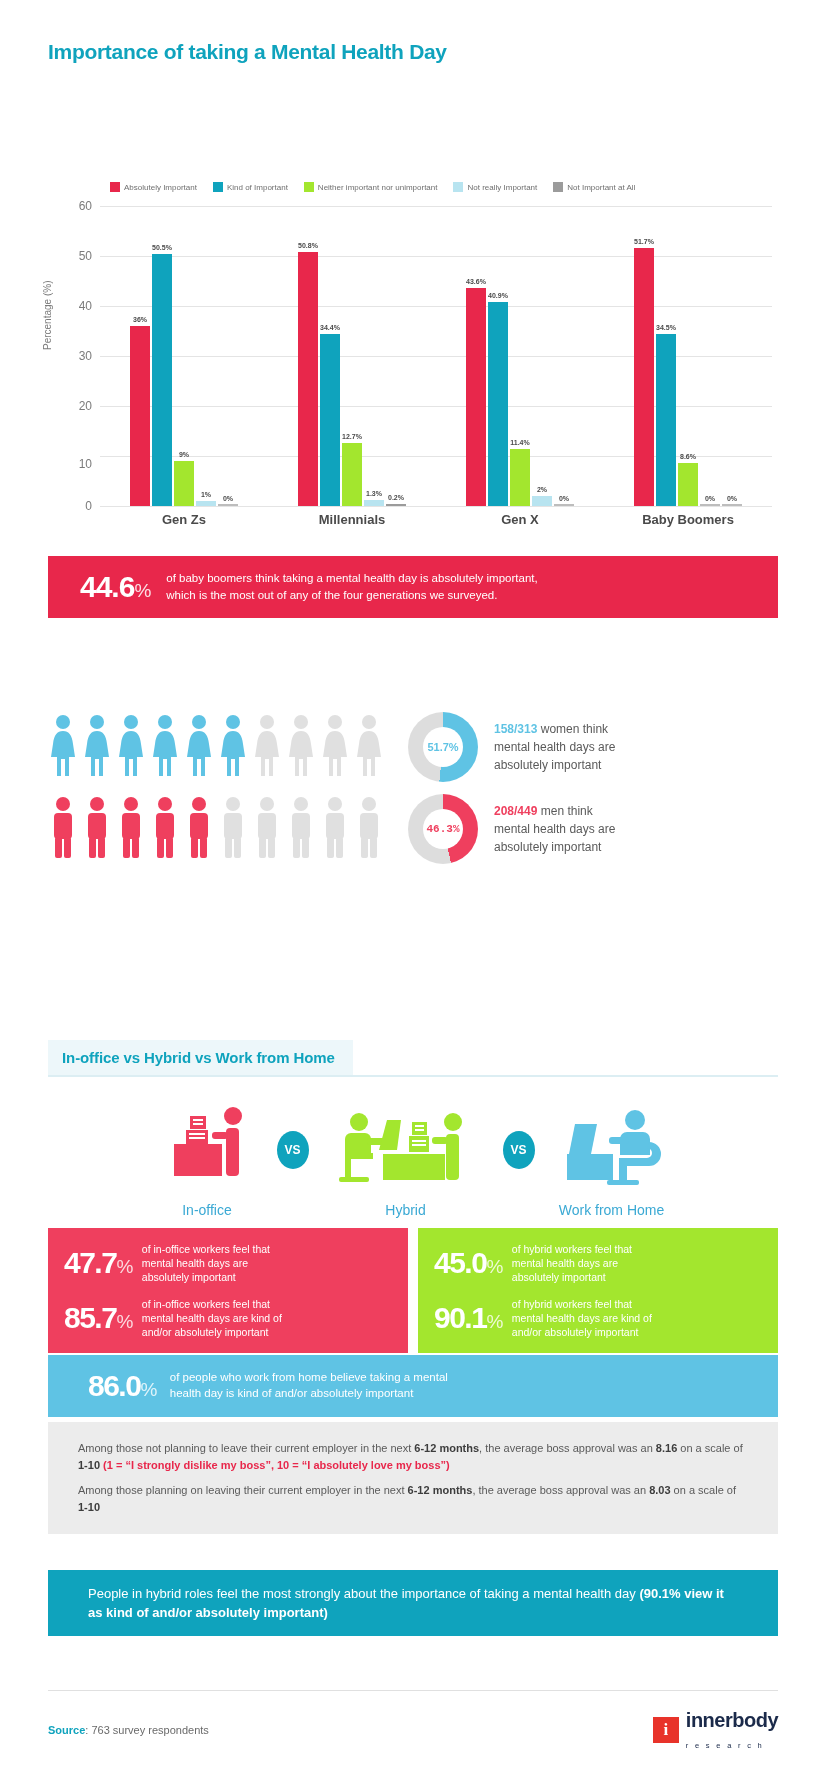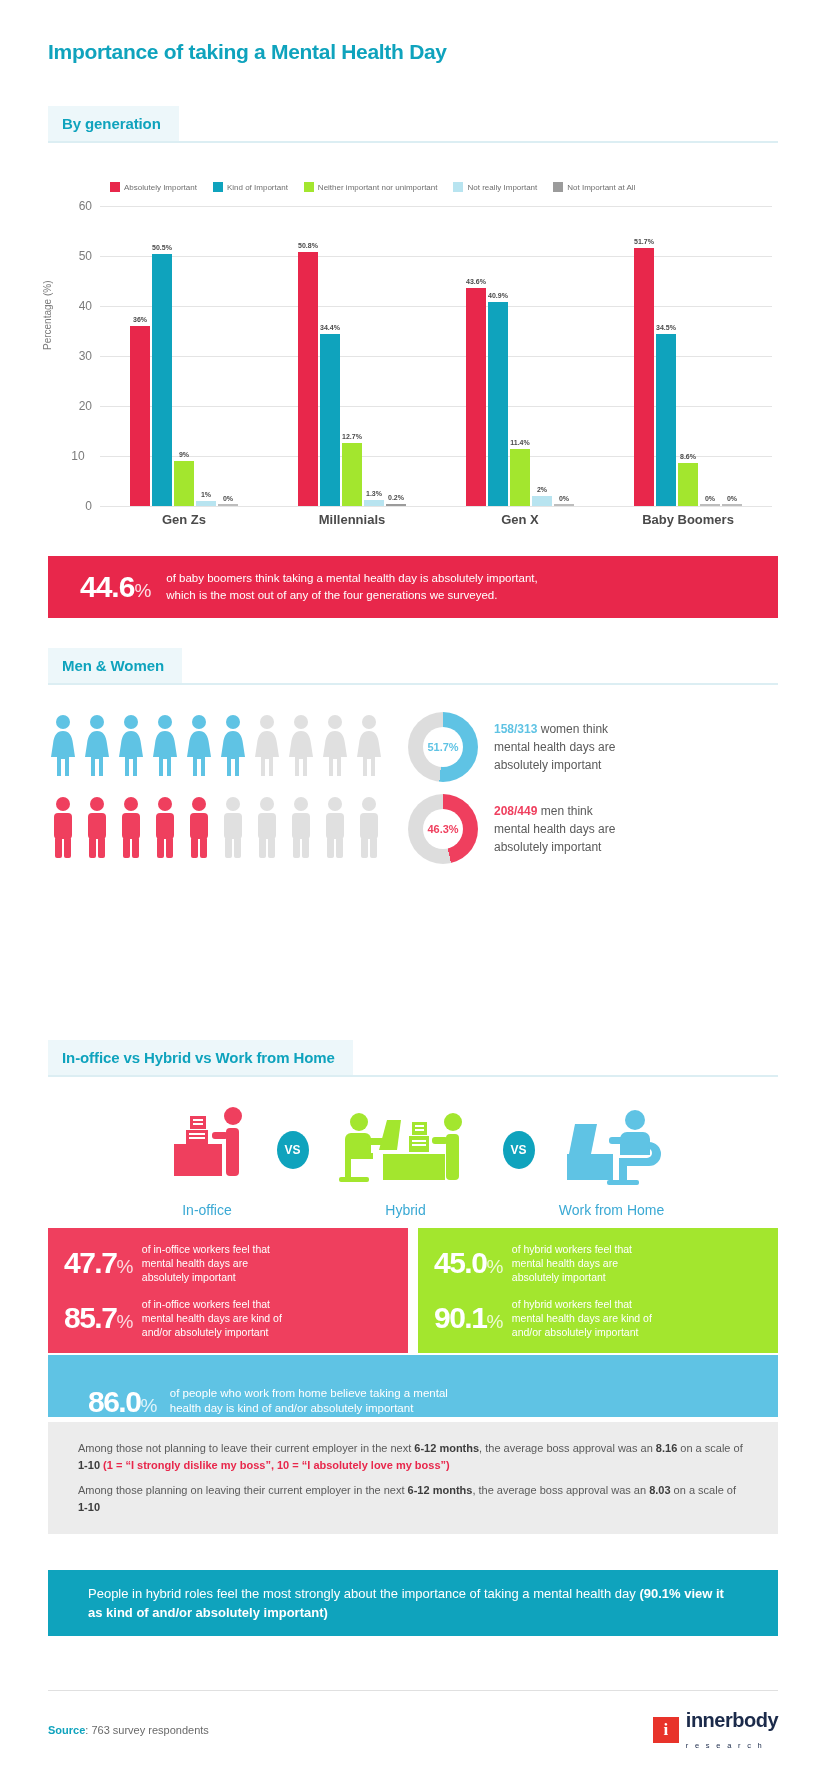--- a/index.html
+++ b/index.html
@@ -185,21 +185,21 @@
     font-size: 30px; font-weight: bold; color: #fff;
     letter-spacing: -1.5px; line-height: 1; white-space: nowrap;
   }
   .stat-num .sym { font-size: 19px; font-weight: normal; opacity: .8; }
   .stat-txt { color: #fff; font-size: 10.5px; line-height: 1.35; }
 
   .wfh-box {
     position: absolute; left: 48px; top: 1355px;
     width: 730px; height: 62px;
     background: #5fc3e4;
-    display: flex; align-items: flex-end; gap: 14px;
+    display: flex; align-items: center; gap: 14px;
     padding-left: 40px;
   }
   .wfh-box .stat-txt { font-size: 11.5px; }
 
   .gray-box {
     position: absolute; left: 48px; top: 1422px;
     width: 730px;
     background: #ececec;
     padding: 18px 30px;
     font-size: 11px; line-height: 1.55; color: #5a5a5a;
@@ -241,24 +241,20 @@
   .logo-text .n { font-size: 20px; color: #1b2a4a; font-weight: bold; letter-spacing: -0.5px; }
   .logo-text .r { font-size: 7.5px; color: #1b2a4a; letter-spacing: 2.3px; display:block; margin-top:12px; }
 </style>
 </head>
 <body>
 
 <div class="page">
 
   <div class="main-title">Importance of taking a Mental Health Day</div>
 
-  <div class="section-head" style="top:106px;">
-    <span class="tab">By generation</span>
-    <div class="rule"></div>
-  </div>
 
   <div class="legend" id="legend">
       <div class="item">
         <span class="swatch" style="background: rgb(232, 39, 75);"></span>
         <span>Absolutely Important</span>
       </div>
       <div class="item">
         <span class="swatch" style="background: rgb(15, 163, 189);"></span>
         <span>Kind of Important</span>
       </div>
@@ -275,21 +271,21 @@
         <span>Not Important at All</span>
       </div>
     </div>
 
   <div class="chart">
     <div class="y-axis-label">Percentage (%)</div>
     <div class="plot" id="plot">
         <div class="gridline" style="top: 300px;"></div>
         <div class="ytick" style="top: 300px;">0</div>
         <div class="gridline" style="top: 250px;"></div>
-        <div class="ytick" style="top: 250px; text-align: center;">10</div>
+        <div class="ytick" style="top: 258px;">10</div>
         <div class="gridline" style="top: 200px;"></div>
         <div class="ytick" style="top: 200px;">20</div>
         <div class="gridline" style="top: 150px;"></div>
         <div class="ytick" style="top: 150px;">30</div>
         <div class="gridline" style="top: 100px;"></div>
         <div class="ytick" style="top: 100px;">40</div>
         <div class="gridline" style="top: 50px;"></div>
         <div class="ytick" style="top: 50px;">50</div>
         <div class="gridline" style="top: 0px;"></div>
         <div class="ytick" style="top: 0px;">60</div>
@@ -395,24 +391,20 @@
   <div class="callout-red">
     <div class="big-pct">
       <span>44.6</span><span class="sym">%</span>
     </div>
     <div class="txt">
       <div>of baby boomers think taking a mental health day is absolutely important,</div>
       <div>which is the most out of any of the four generations we surveyed.</div>
     </div>
   </div>
 
-  <div class="section-head" style="top:648px;">
-    <span class="tab">Men &amp; Women</span>
-    <div class="rule"></div>
-  </div>
 
   <div class="people-block" id="people">
       <div class="people-row">
         <div class="figs">
           <span><svg width="30" height="62" viewBox="0 0 30 62">
               <circle cx="15" cy="8" r="7" fill="#5fc3e4"></circle>
               <path d="M15 17 C9 17 6 21 5 30 L3 43 L9 43 L9 62 L13 62 L13 45 L17 45 L17 62 L21 62 L21 43 L27 43 L25 30 C24 21 21 17 15 17 Z" fill="#5fc3e4"></path>
             </svg></span>
           <span><svg width="30" height="62" viewBox="0 0 30 62">
               <circle cx="15" cy="8" r="7" fill="#5fc3e4"></circle>
@@ -516,21 +508,21 @@
               <rect x="7" y="41" width="7" height="21" rx="2" fill="#e0e0e0"></rect>
               <rect x="16" y="41" width="7" height="21" rx="2" fill="#e0e0e0"></rect>
             </svg></span>
           <span><svg width="30" height="62" viewBox="0 0 30 62">
               <circle cx="15" cy="8" r="7" fill="#e0e0e0"></circle>
               <rect x="6" y="17" width="18" height="26" rx="4" fill="#e0e0e0"></rect>
               <rect x="7" y="41" width="7" height="21" rx="2" fill="#e0e0e0"></rect>
               <rect x="16" y="41" width="7" height="21" rx="2" fill="#e0e0e0"></rect>
             </svg></span>
         </div>
-        <div class="donut" style="background: conic-gradient(rgb(239, 63, 94) 0deg, rgb(239, 63, 94) 166.68deg, rgb(221, 221, 221) 166.68deg, rgb(221, 221, 221) 360deg);">
+        <div class="donut" style="background: conic-gradient(rgb(239, 63, 94) 0deg, rgb(239, 63, 94) 166.68deg, rgb(221, 221, 221) 166.68deg, rgb(221, 221, 221) 360deg); font-family: Liberation Mono, monospace;">
           <div class="hole" style="color: rgb(239, 63, 94);">46.3%</div>
         </div>
         <div class="donut-txt">
           <div><b style="color: rgb(239, 63, 94);">208/449</b> men think</div>
           <div>mental health days are</div>
           <div>absolutely important</div>
         </div>
       </div>
     </div>
 

